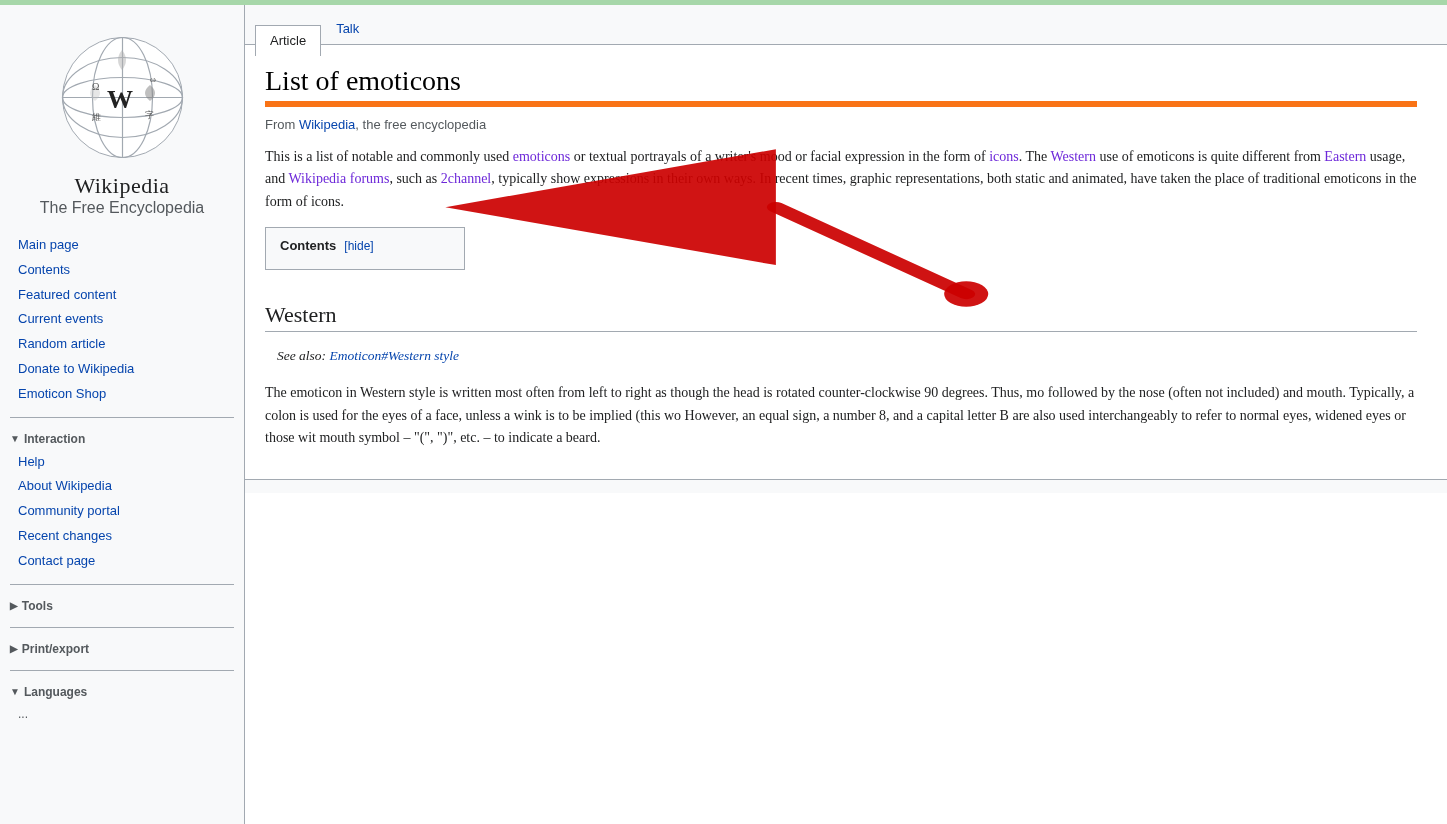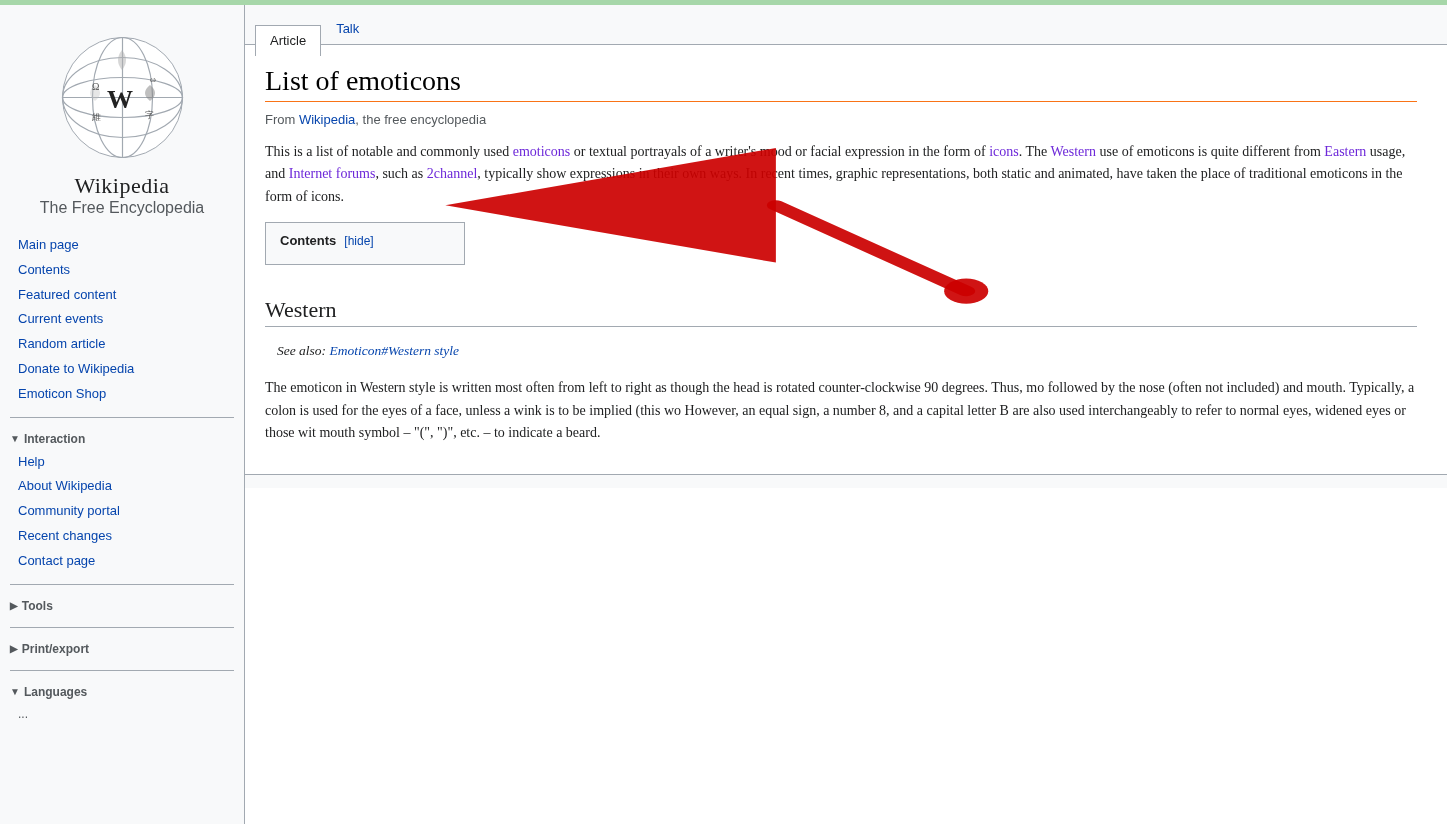--- a/index.html
+++ b/index.html
@@ -139,21 +139,21 @@
     .content {
       padding: 20px 30px 20px 20px;
       max-width: 100%;
       overflow: hidden;
       position: relative;
     }
     .page-title {
       font-family: 'Linux Libertine', 'Georgia', serif;
       font-size: 28px;
       font-weight: normal;
-      border-bottom: 1px solid #f97316;
+      border-bottom: 6px solid #f97316;
       padding-bottom: 4px;
       margin-bottom: 10px;
       color: #000;
     }
     .from-line {
       font-family: sans-serif;
       font-size: 13px;
       color: #54595d;
       margin-bottom: 14px;
     }
@@ -334,21 +334,21 @@
 
     <div class="content">
       <h1 class="page-title">List of emoticons</h1>
 
       <p class="from-line">
         From <a>Wikipedia</a>, the free encyclopedia
       </p>
 
       <p class="intro-para">
         This is a list of notable and commonly used <a>emoticons</a> or textual portrayals of a writer's mood or facial expression in the form of <a>icons</a>. The
-        <a>Western</a> use of emoticons is quite different from <a>Eastern</a> usage, and <a>Internet forums</a>, such as <a>2channel</a>, typically show expressions in their own ways. In recent times, graphic representations, both static and animated, have taken the place of traditional emoticons in the form of icons.
+        <a>Western</a> use of emoticons is quite different from <a>Eastern</a> usage, and <a>Wikipedia forums</a>, such as <a>2channel</a>, typically show expressions in their own ways. In recent times, graphic representations, both static and animated, have taken the place of traditional emoticons in the form of icons.
       </p>
 
       
       <div class="toc-box">
         <div class="toc-header">
           <span>Contents</span>
           <a>[hide]</a>
         </div>
       </div>
 

